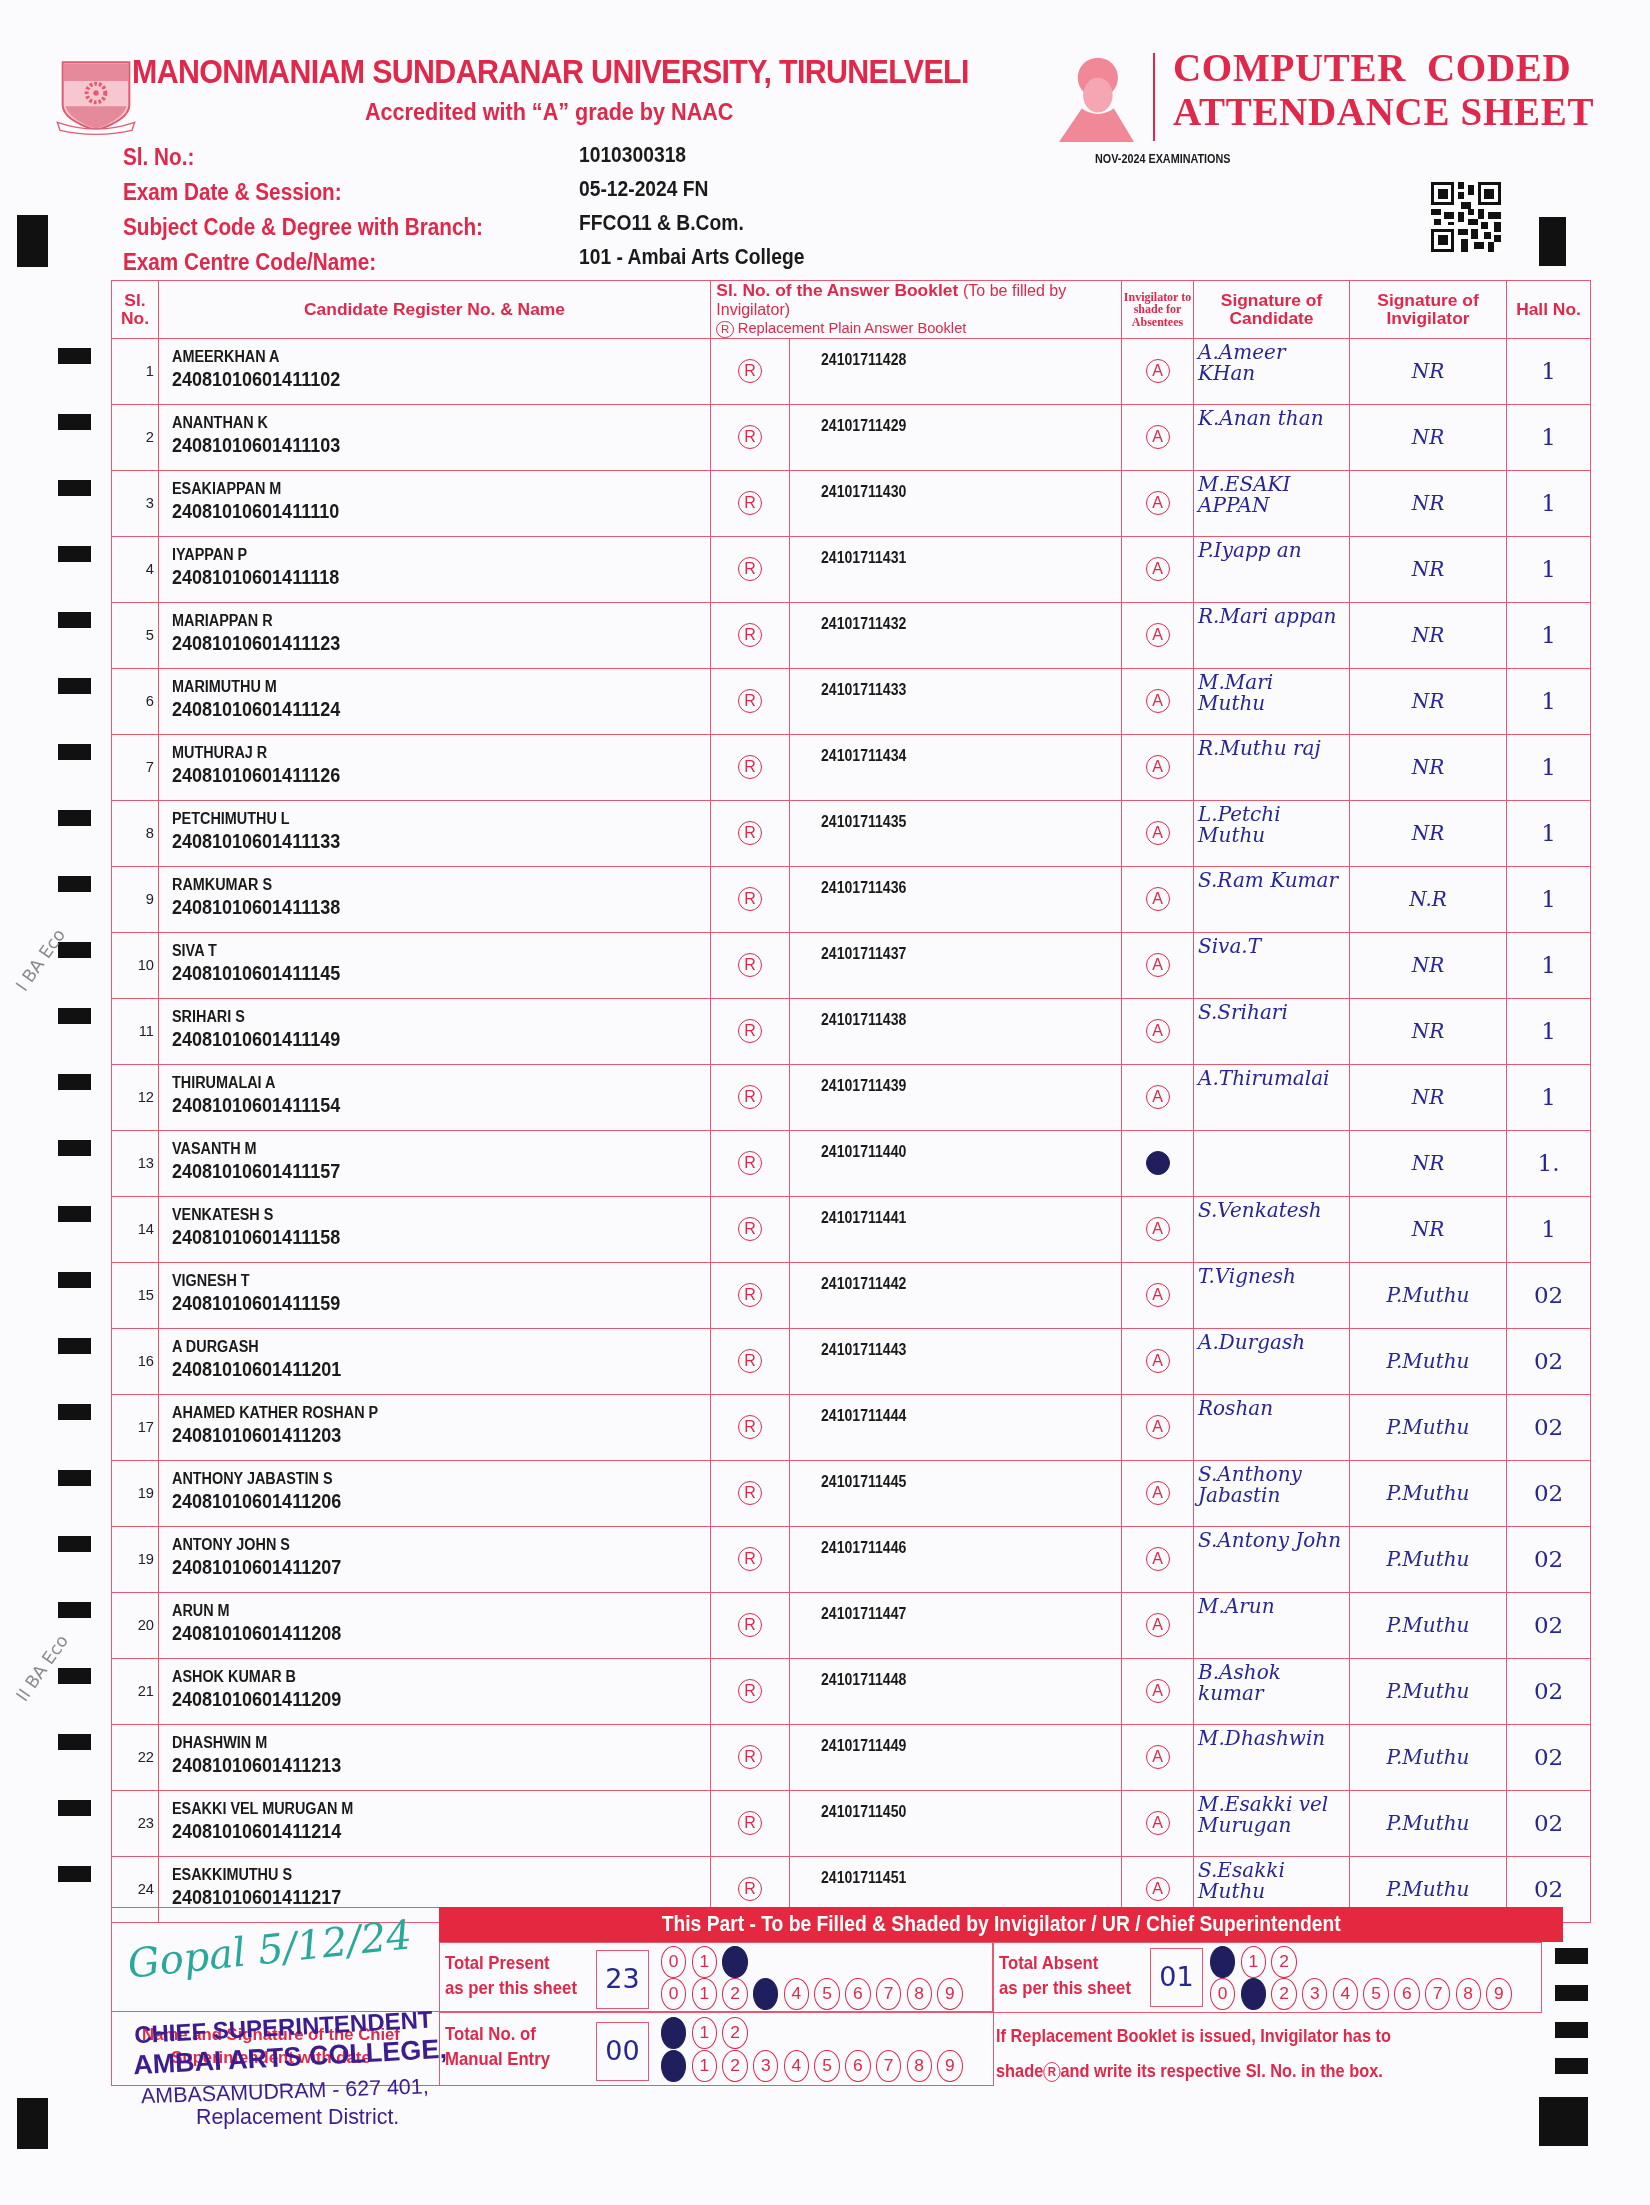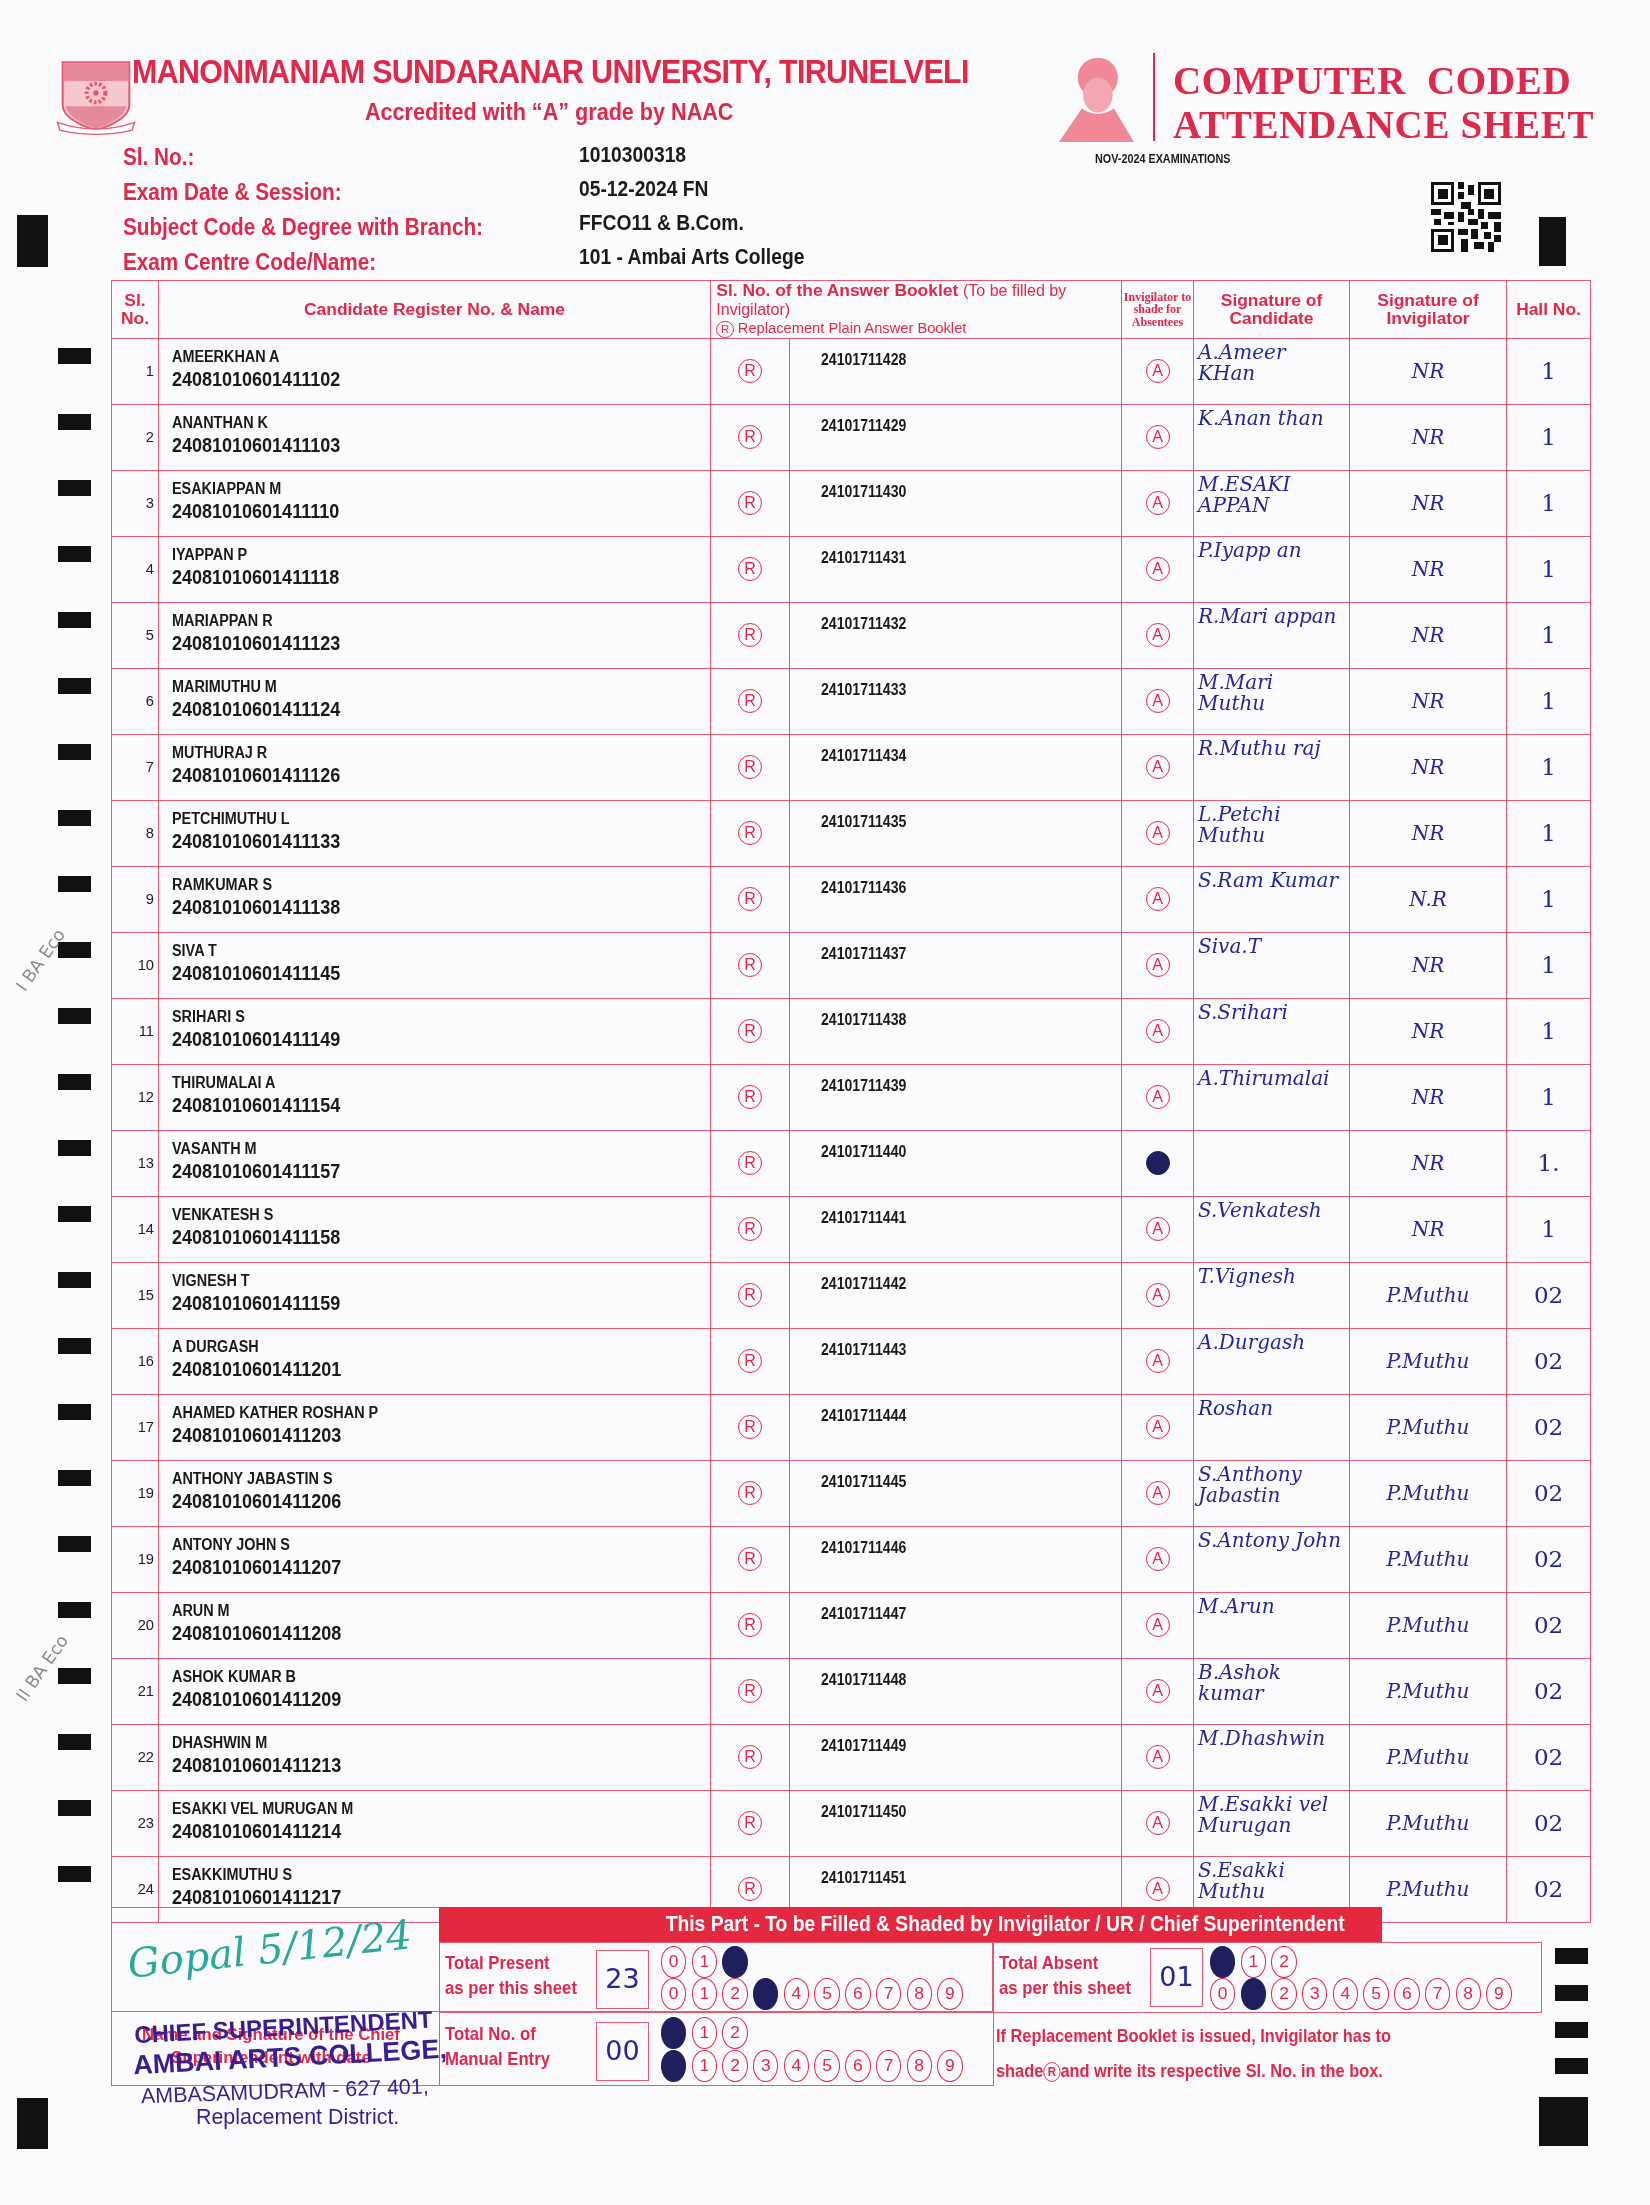--- a/index.html
+++ b/index.html
@@ -5,21 +5,21 @@
   * { box-sizing: border-box; margin: 0; padding: 0; }
   body { width: 1650px; height: 2205px; background: #fbfbfd; position: relative; overflow: hidden; font-family: "Liberation Sans", sans-serif; color: #1a1a1a; }
   .abs { position: absolute; }
 
   
   #logo { left: 56px; top: 58px; width: 80px; height: 78px; }
   #uni-name { left: 132px; top: 53px; font-size: 33px; font-weight: bold; color: #e0284a; letter-spacing: -0.7px; transform: scaleX(0.92); transform-origin: left; white-space: nowrap; }
   #accred { left: 365px; top: 98px; font-size: 24px; font-weight: bold; color: #e0284a; transform: scaleX(0.9); transform-origin: left; white-space: nowrap; }
   #portrait { left: 1055px; top: 55px; width: 83px; height: 87px; }
   #title-divider { left: 1153px; top: 53px; width: 2px; height: 88px; background: #e0284a; }
-  #sheet-title { left: 1173px; top: 59px; font-family: "Liberation Serif", serif; font-weight: bold; color: #e0284a; font-size: 39px; line-height: 44px; letter-spacing: 0.7px; white-space: pre; }
+  #sheet-title { left: 1173px; top: 46px; font-family: "Liberation Serif", serif; font-weight: bold; color: #e0284a; font-size: 39px; line-height: 44px; letter-spacing: 0.7px; white-space: pre; }
   #exam-label { left: 1095px; top: 152px; font-size: 12px; font-weight: bold; transform: scaleX(0.9); transform-origin: left; }
   #qr { left: 1431px; top: 182px; width: 70px; height: 70px; }
 
   .meta-label { left: 123px; font-size: 23px; font-weight: bold; color: #e0284a; transform: scaleX(0.9); transform-origin: left; white-space: nowrap; }
   .meta-value { left: 579px; font-size: 21.4px; font-weight: bold; transform: scaleX(0.9); transform-origin: left; white-space: nowrap; }
 
   .mark { position: absolute; background: #111; }
 
   
   #table { position: absolute; left: 111px; top: 280px; width: 1478px; border-collapse: collapse; table-layout: fixed; }
@@ -46,21 +46,21 @@
   .circ { display: inline-block; width: 24px; height: 24px; border: 1.3px solid #e0284a; border-radius: 50%; color: #e0284a; font-size: 16px; line-height: 21.4px; text-align: center; }
   .circ.filled { background: #1f1f5e; border-color: #1f1f5e; color: transparent; }
   td.bk { padding: 12px 0 18px 31px; font-size: 16px; font-weight: bold; transform-origin: left; }
   td.bk span { display: inline-block; transform: scaleX(0.88); transform-origin: left; }
   td.sig { font-family: "DejaVu Serif", serif; font-style: italic; color: #262694; font-size: 20px; padding: 2.7px 4px; line-height: 1.05; overflow: visible; white-space: normal; }
   td.sigi { text-align: center; vertical-align: middle !important; }
   td.hall { text-align: center; vertical-align: middle !important; font-family: "DejaVu Serif", serif; color: #262694; font-size: 23px; }
   .sig-text { display: block; }
 
   
-  #footer-band { left: 439px; top: 1907px; width: 943px; height: 35px; background: #e32840; color: #fff; font-size: 21.4px; font-weight: bold; text-align: right; line-height: 35px; }
+  #footer-band { left: 439px; top: 1907px; width: 1124px; height: 35px; background: #e32840; color: #fff; font-size: 21.4px; font-weight: bold; text-align: center; line-height: 35px; }
   #footer-band span { display: inline-block; transform: scaleX(0.9); }
   #cs-box { left: 111px; top: 1907px; width: 329px; height: 179px; border: 1.3px solid #e35a72; border-right: none; }
   #cs-divider { left: 111px; top: 2011px; width: 329px; height: 1.3px; background: #e35a72; }
   #cs-sign { left: 127px; top: 1926px; font-family: "DejaVu Serif", serif; font-style: italic; color: #2aa89c; font-size: 40px; transform: rotate(-6deg); white-space: nowrap; }
   #cs-label { left: 114px; top: 2023px; width: 314px; text-align: center; color: #e0284a; font-weight: bold; font-size: 16.7px; line-height: 23px; }
   #stamp { left: 134px; top: 2015px; color: #3b1d8f; font-weight: bold; white-space: nowrap; line-height: 1; }
   #stamp .l1 { font-size: 24px; transform: rotate(-3deg); display: block; }
   #stamp .l2 { font-size: 27px; display: block; margin-top: 5.3px; margin-left: -1.3px; transform: rotate(-3deg); }
   #stamp .l3 { font-size: 21.4px; display: block; margin-top: 9.4px; margin-left: 6.7px; font-weight: normal; transform: rotate(-2deg); }
   #stamp .l4 { font-size: 21.4px; display: block; margin-top: 5.3px; margin-left: 62px; font-weight: normal; }

